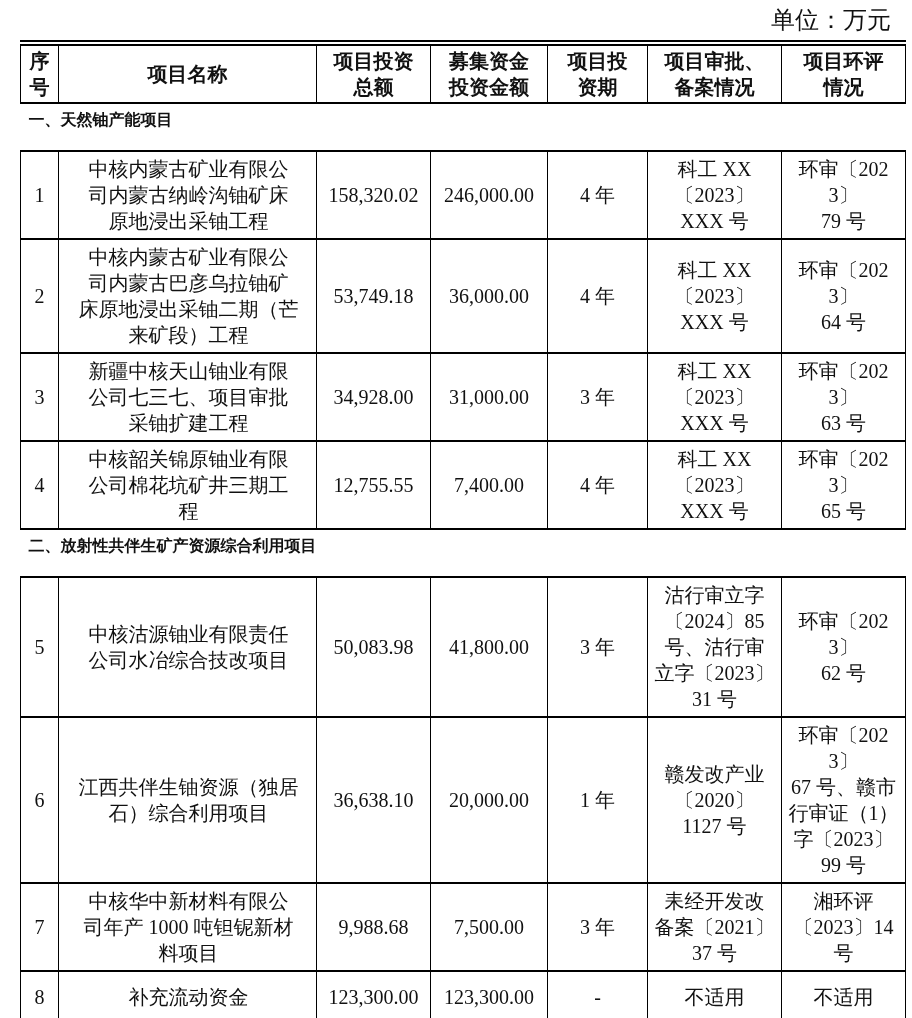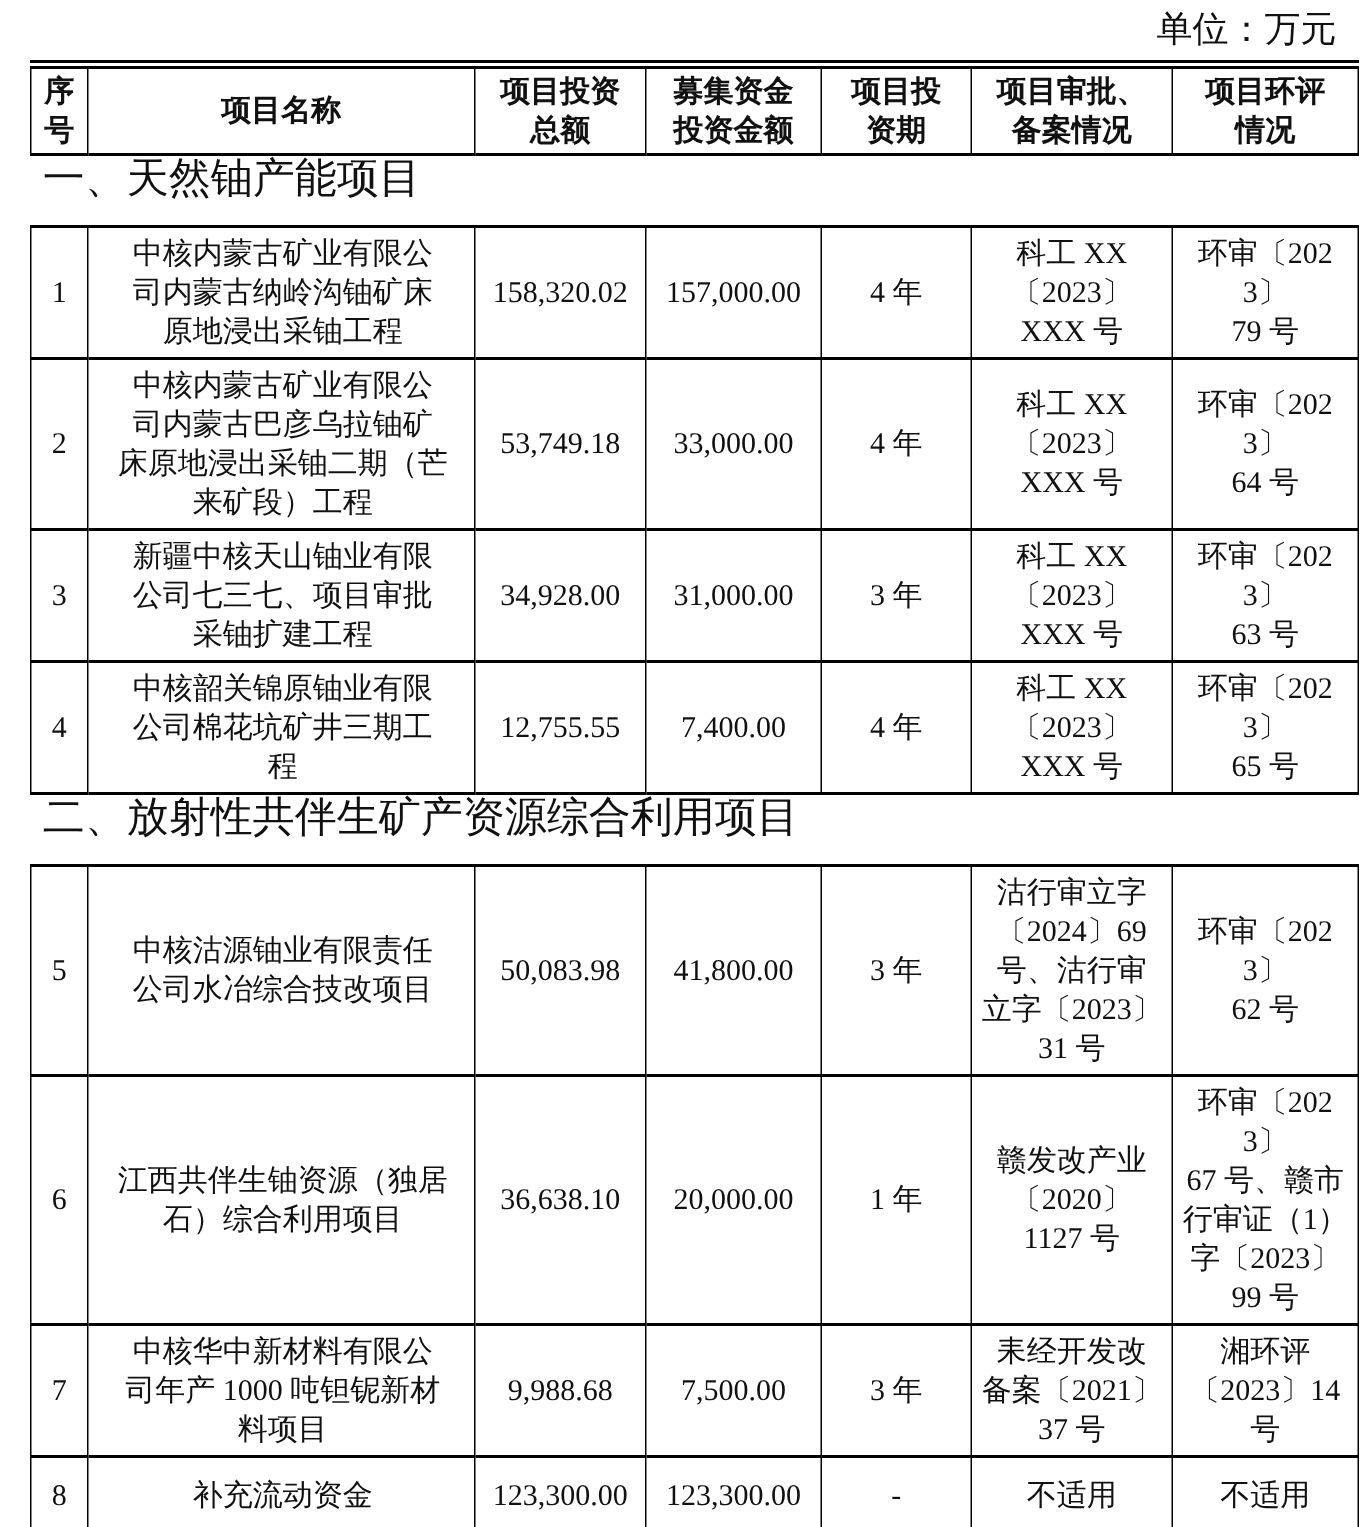--- a/index.html
+++ b/index.html
@@ -49,22 +49,22 @@
   td.name {
     text-align: center;
     padding-left: 10px;
     padding-right: 8px;
   }
 
   tr.section-row td {
     border-left: 0;
     border-right: 0;
     text-align: left;
-    font-weight: normal;
-    font-size: 28px;
+    font-weight: bold;
+    font-size: 16px;
     padding: 3px 0 17px 8px;
     white-space: normal;
   }
 
   tr.tall-row td { padding-top: 12px; padding-bottom: 12px; }
 </style>
 </head>
 <body>
 
 <div class="page">
@@ -101,36 +101,36 @@
     <tbody id="table-body">
         <tr class="section-row">
           <td colspan="7">一、天然铀产能项目</td>
         </tr>
         <tr>
           <td>1</td>
           <td class="name">中核内蒙古矿业有限公
 司内蒙古纳岭沟铀矿床
 原地浸出采铀工程</td>
           <td class="num">158,320.02</td>
-          <td class="num">157,000.00</td>
+          <td class="num">246,000.00</td>
           <td>4 年</td>
           <td class="pre">科工 XX
 〔2023〕
 XXX 号</td>
           <td class="pre">环审〔2023〕
 79 号</td>
         </tr>
         <tr>
           <td>2</td>
           <td class="name">中核内蒙古矿业有限公
 司内蒙古巴彦乌拉铀矿
 床原地浸出采铀二期（芒
 来矿段）工程</td>
           <td class="num">53,749.18</td>
-          <td class="num">33,000.00</td>
+          <td class="num">36,000.00</td>
           <td>4 年</td>
           <td class="pre">科工 XX
 〔2023〕
 XXX 号</td>
           <td class="pre">环审〔2023〕
 64 号</td>
         </tr>
         <tr>
           <td>3</td>
           <td class="name">新疆中核天山铀业有限
@@ -163,21 +163,21 @@
           <td colspan="7">二、放射性共伴生矿产资源综合利用项目</td>
         </tr>
         <tr>
           <td>5</td>
           <td class="name">中核沽源铀业有限责任
 公司水冶综合技改项目</td>
           <td class="num">50,083.98</td>
           <td class="num">41,800.00</td>
           <td>3 年</td>
           <td class="pre">沽行审立字
-〔2024〕69
+〔2024〕85
 号、沽行审
 立字〔2023〕
 31 号</td>
           <td class="pre">环审〔2023〕
 62 号</td>
         </tr>
         <tr>
           <td>6</td>
           <td class="name">江西共伴生铀资源（独居
 石）综合利用项目</td>

